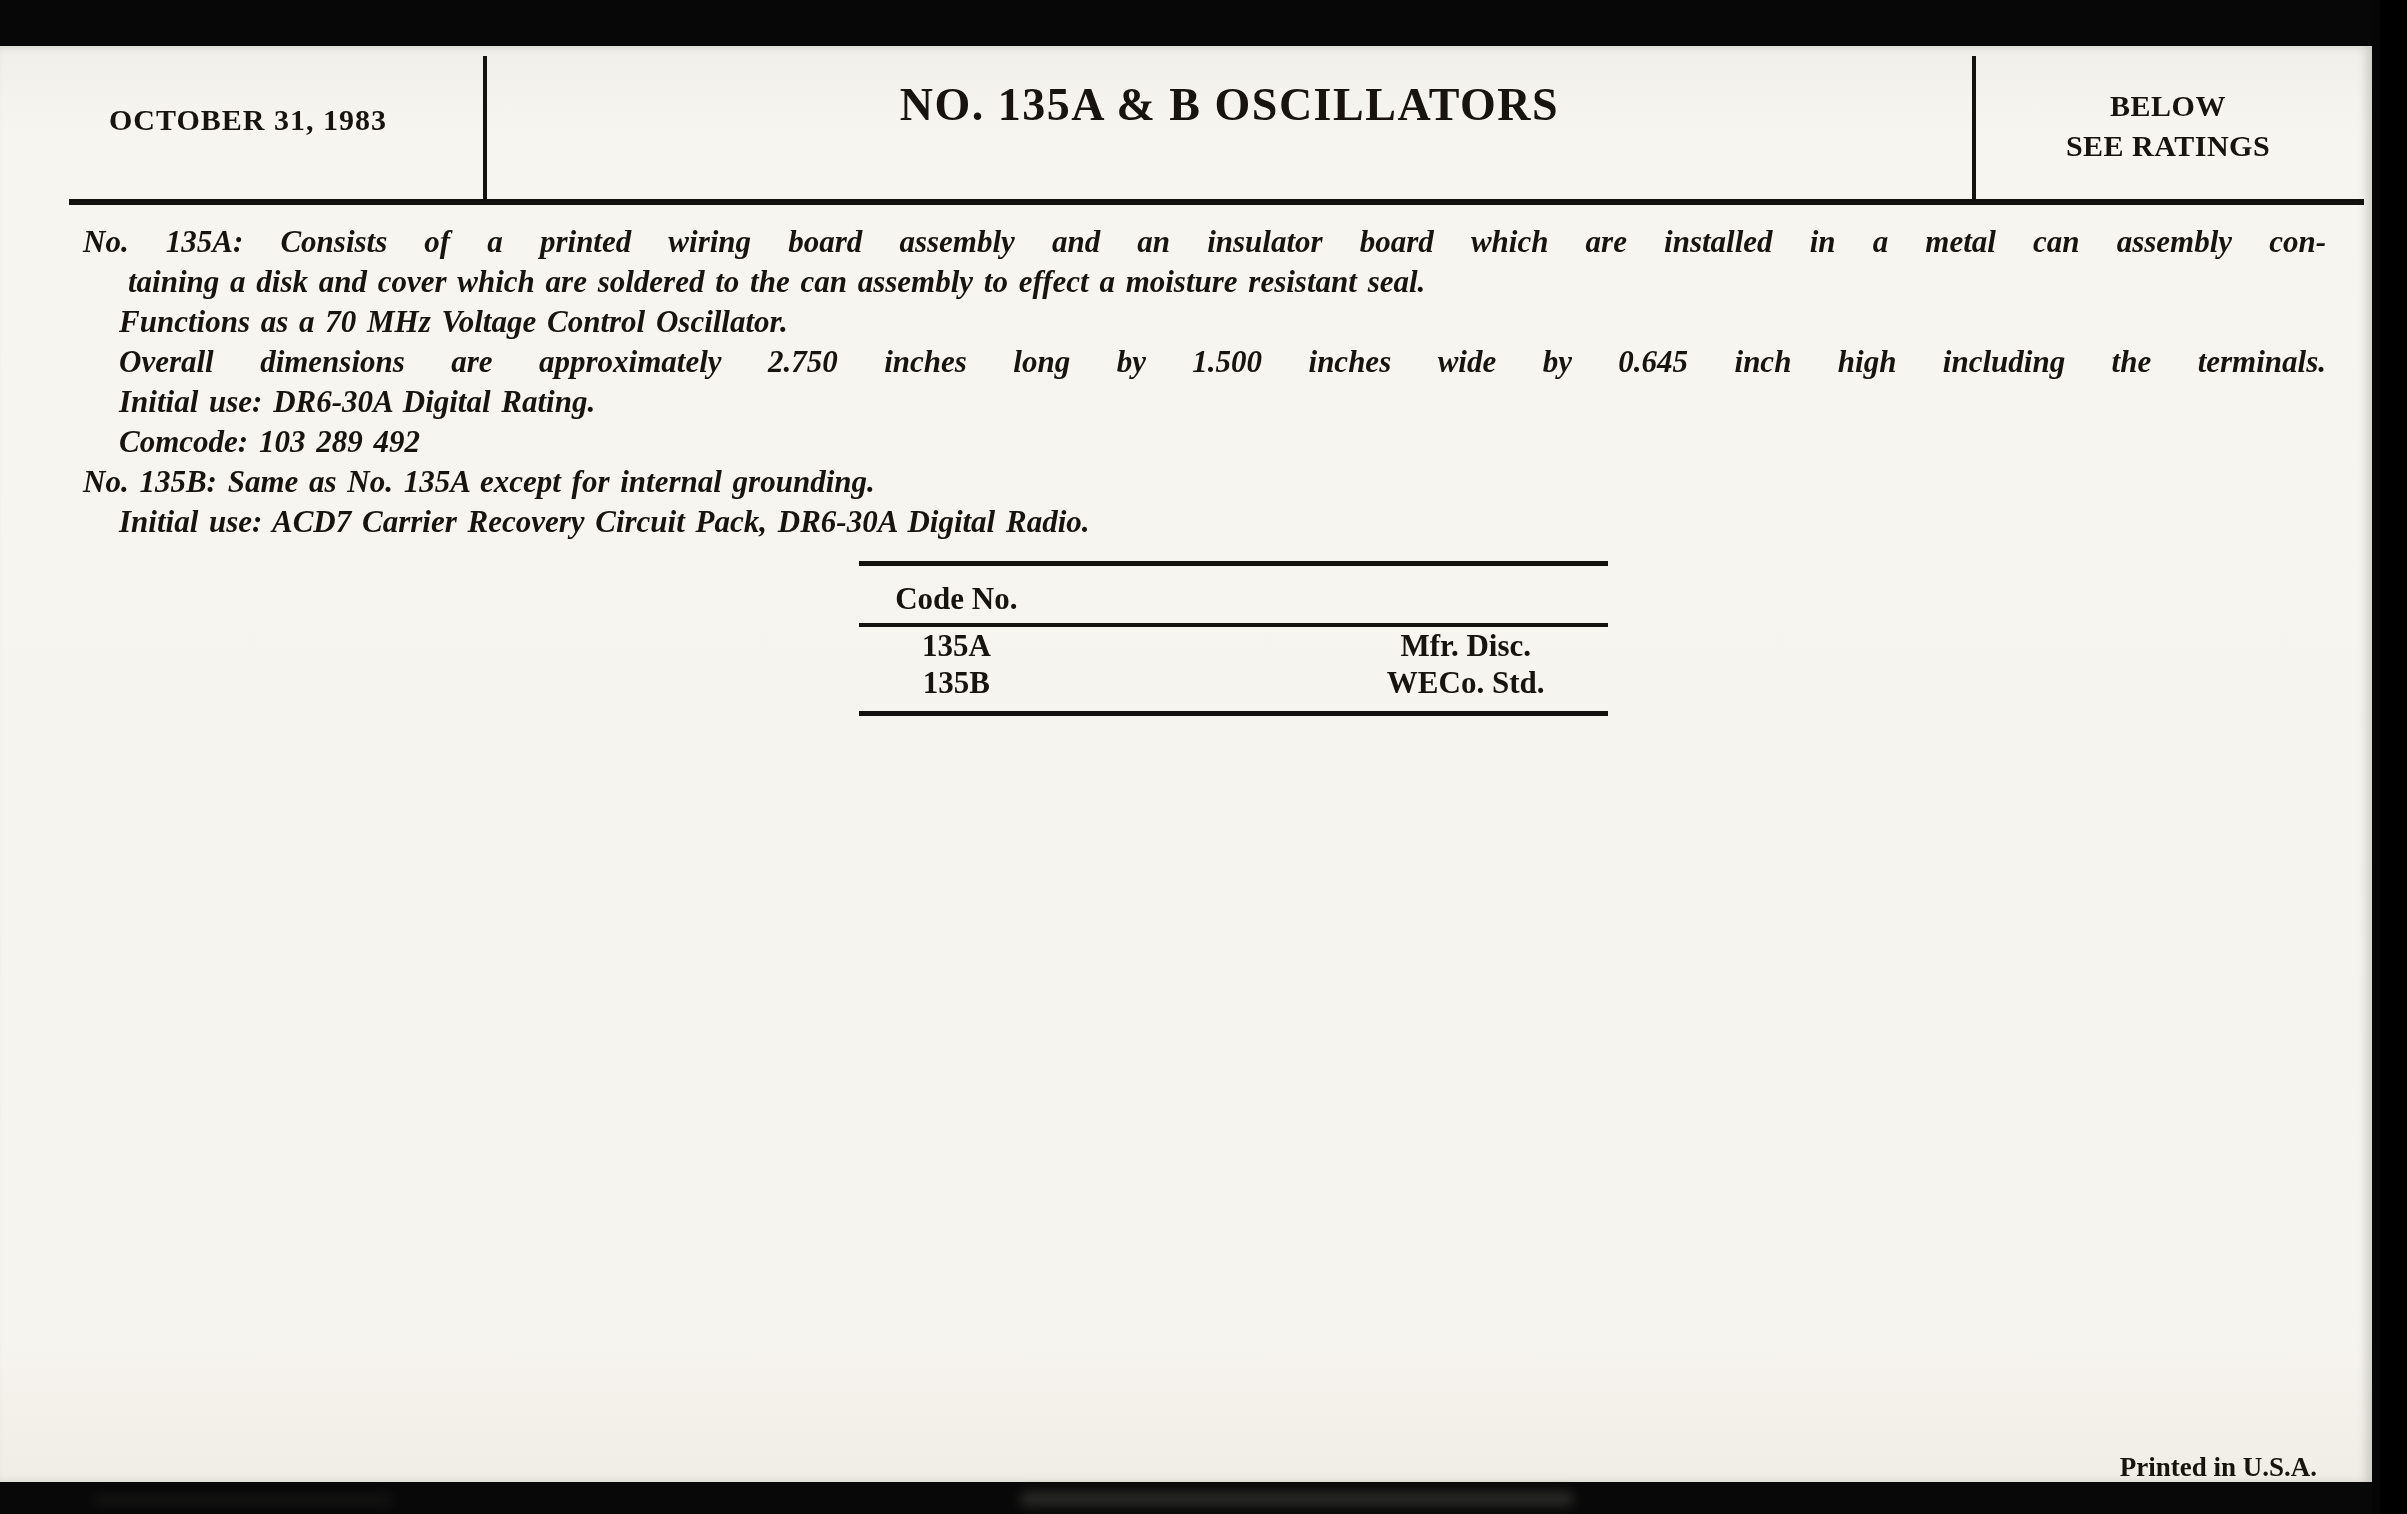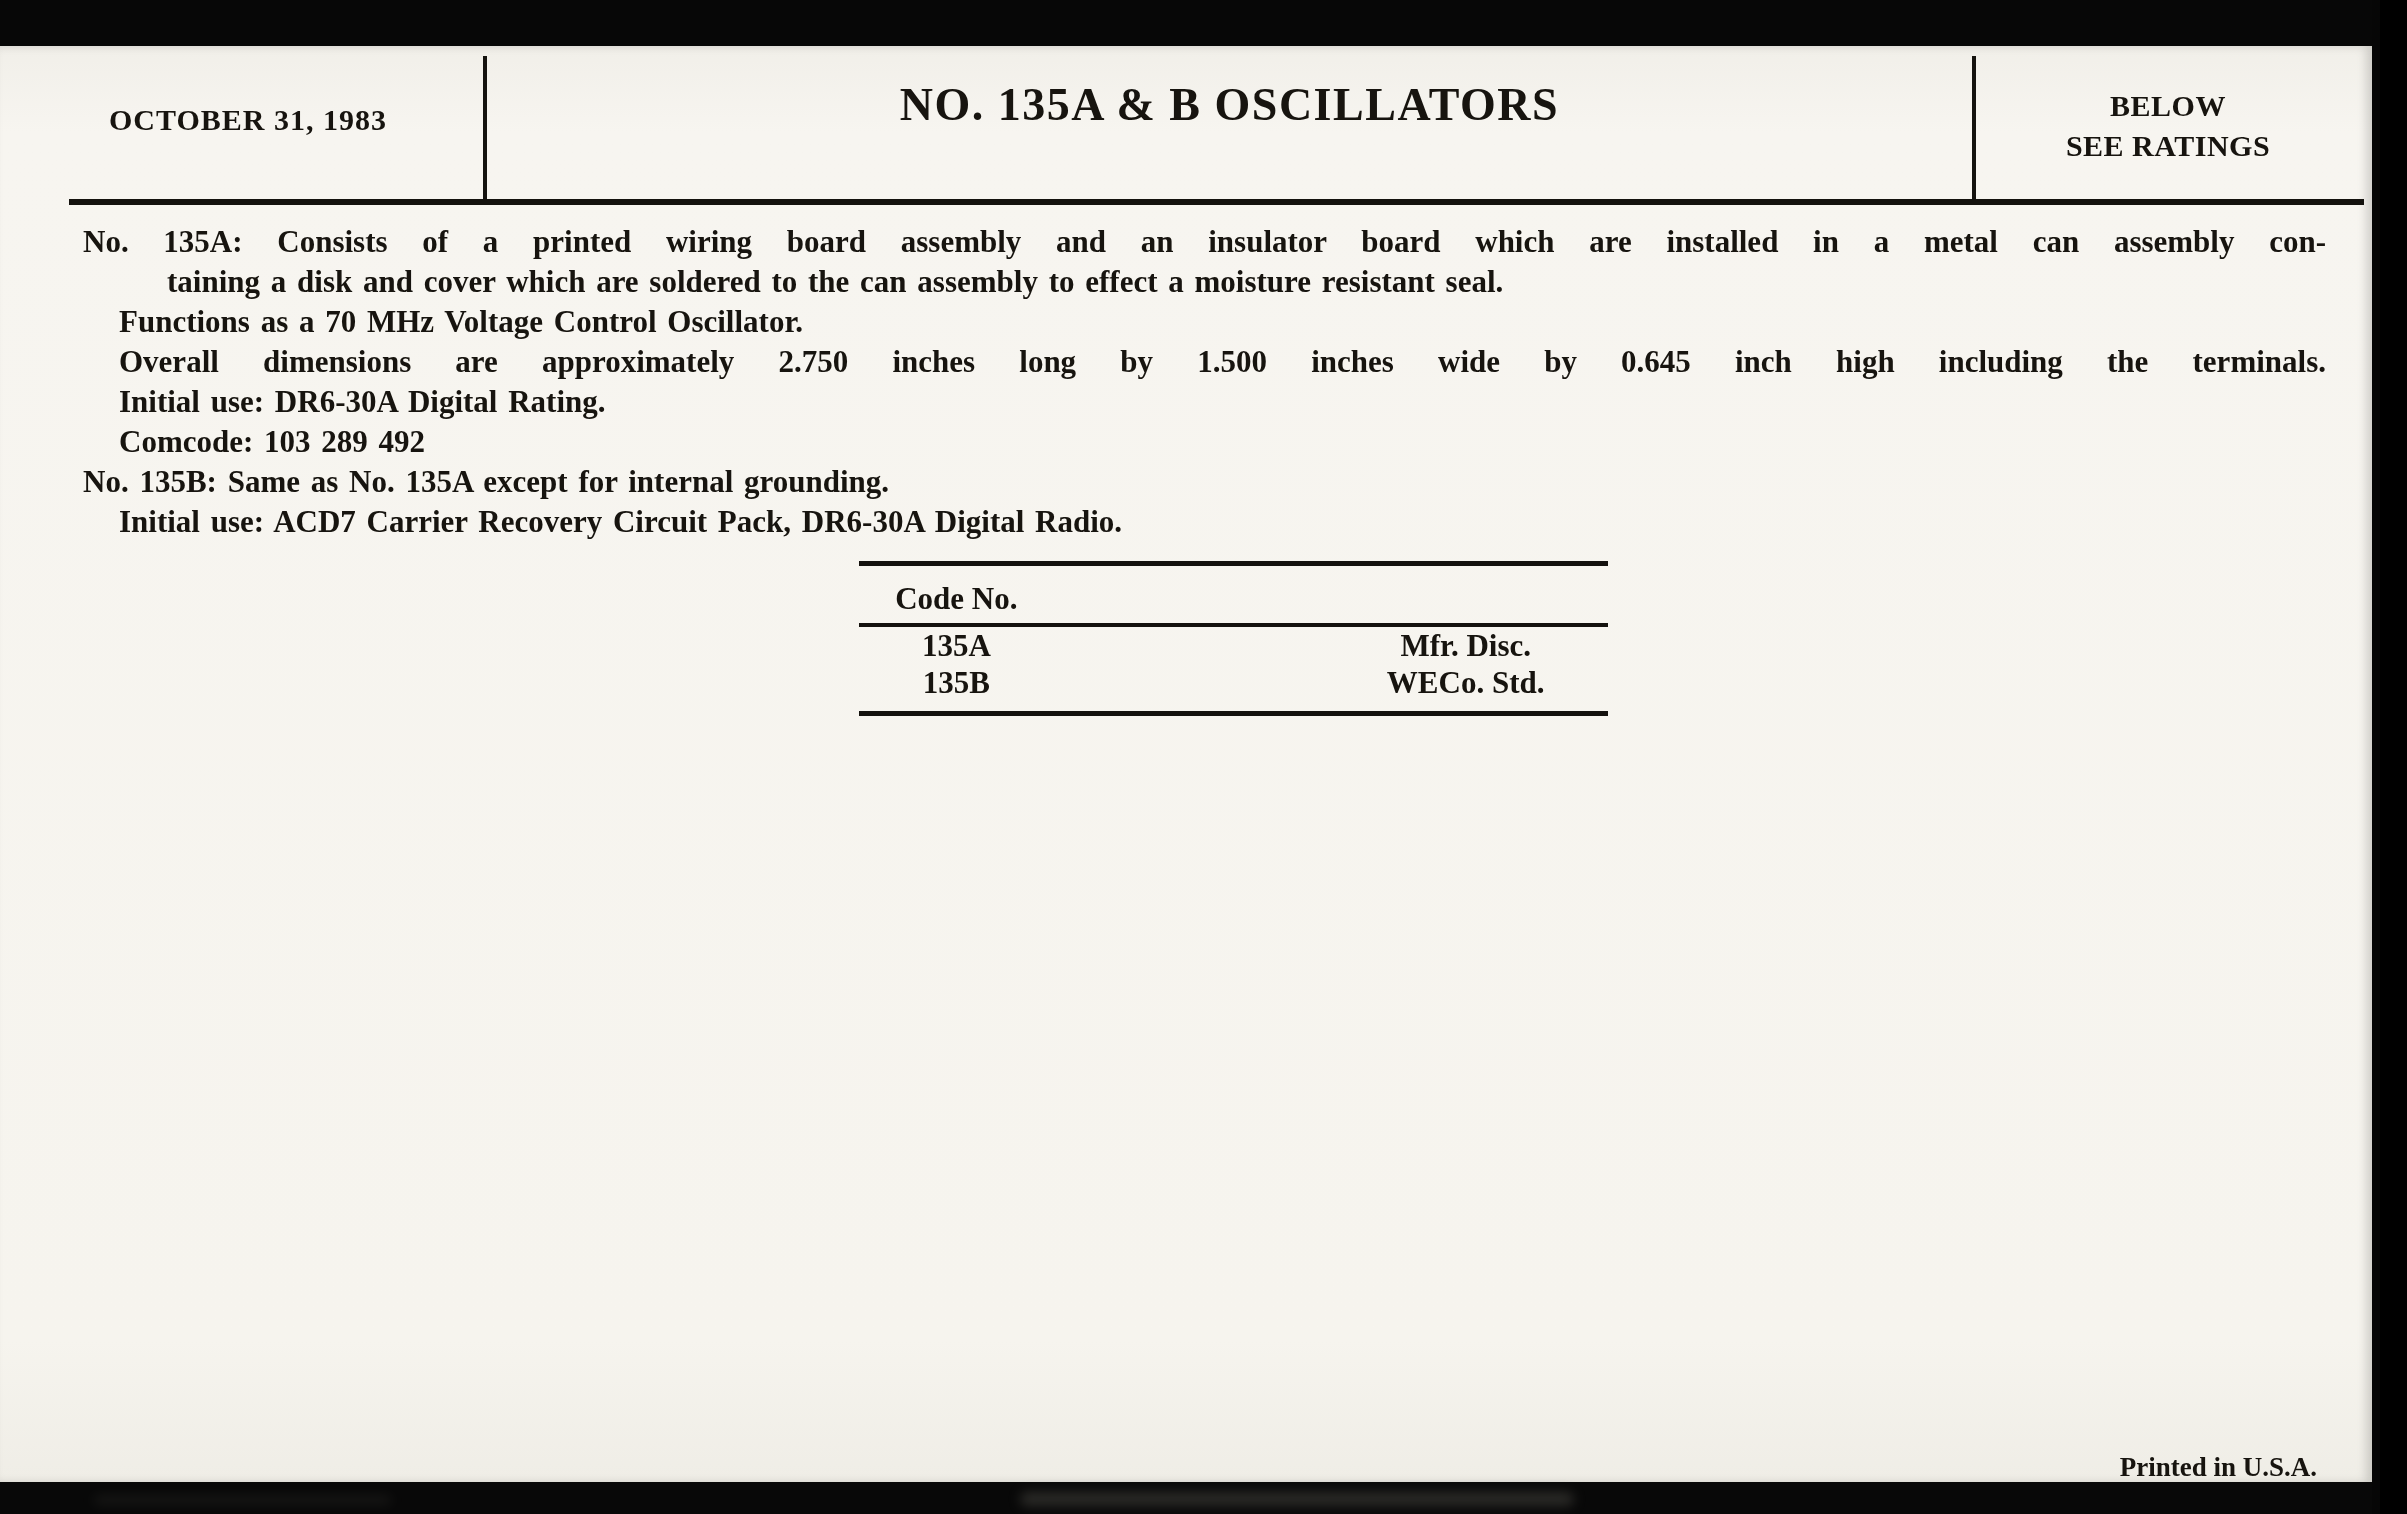--- a/index.html
+++ b/index.html
@@ -35,25 +35,25 @@
   .hcell { position:absolute; text-align:center; }
   .hcell.date    { left:40px;  top:57px;  width:416px;  font-size:30px; letter-spacing:1px; }
   .hcell.title   { left:487px; top:32px;  width:1485px; font-size:46px; letter-spacing:1.5px; }
   .hcell.ratings { left:1980px; top:40px; width:376px;  font-size:30px; line-height:40px; letter-spacing:0.5px; }
   .vline { position:absolute; top:10px; width:4px; height:147px; background:#15130f; }
   .vline.v1 { left:483px; }
   .vline.v2 { left:1972px; }
   .hrule { position:absolute; left:69px; right:8px; top:153px; height:6px; background:#14120e; }
 
   
-  .bodytext { position:absolute; left:83px; right:46px; top:176px; font-size:31px; }
+  .bodytext { position:absolute; left:83px; right:46px; top:176px; font-size:31px;font-style:italic; }
   .line { line-height:40px; word-spacing:3px; white-space:nowrap; }
   .line.justify-full { white-space:normal; text-align:justify; text-align-last:justify; }
   .indent-std  { margin-left:36px; }
-  .indent-hang { margin-left:84px; }
+  .indent-hang { margin-left:45px; }
 
   
   .ratings-table { position:absolute; left:859px; top:515px; width:749px; font-size:31px;font-family:Liberation Serif, serif; }
   .rule { background:#14120e; }
   .rule-top    { height:5px; }
   .rule-mid    { height:4px; }
   .rule-bottom { height:5px; margin-top:10px; }
   .trow { position:relative; }
   .trow.thead { height:57px; line-height:65px; }
   .trow.data  { height:37px; line-height:38px; }

